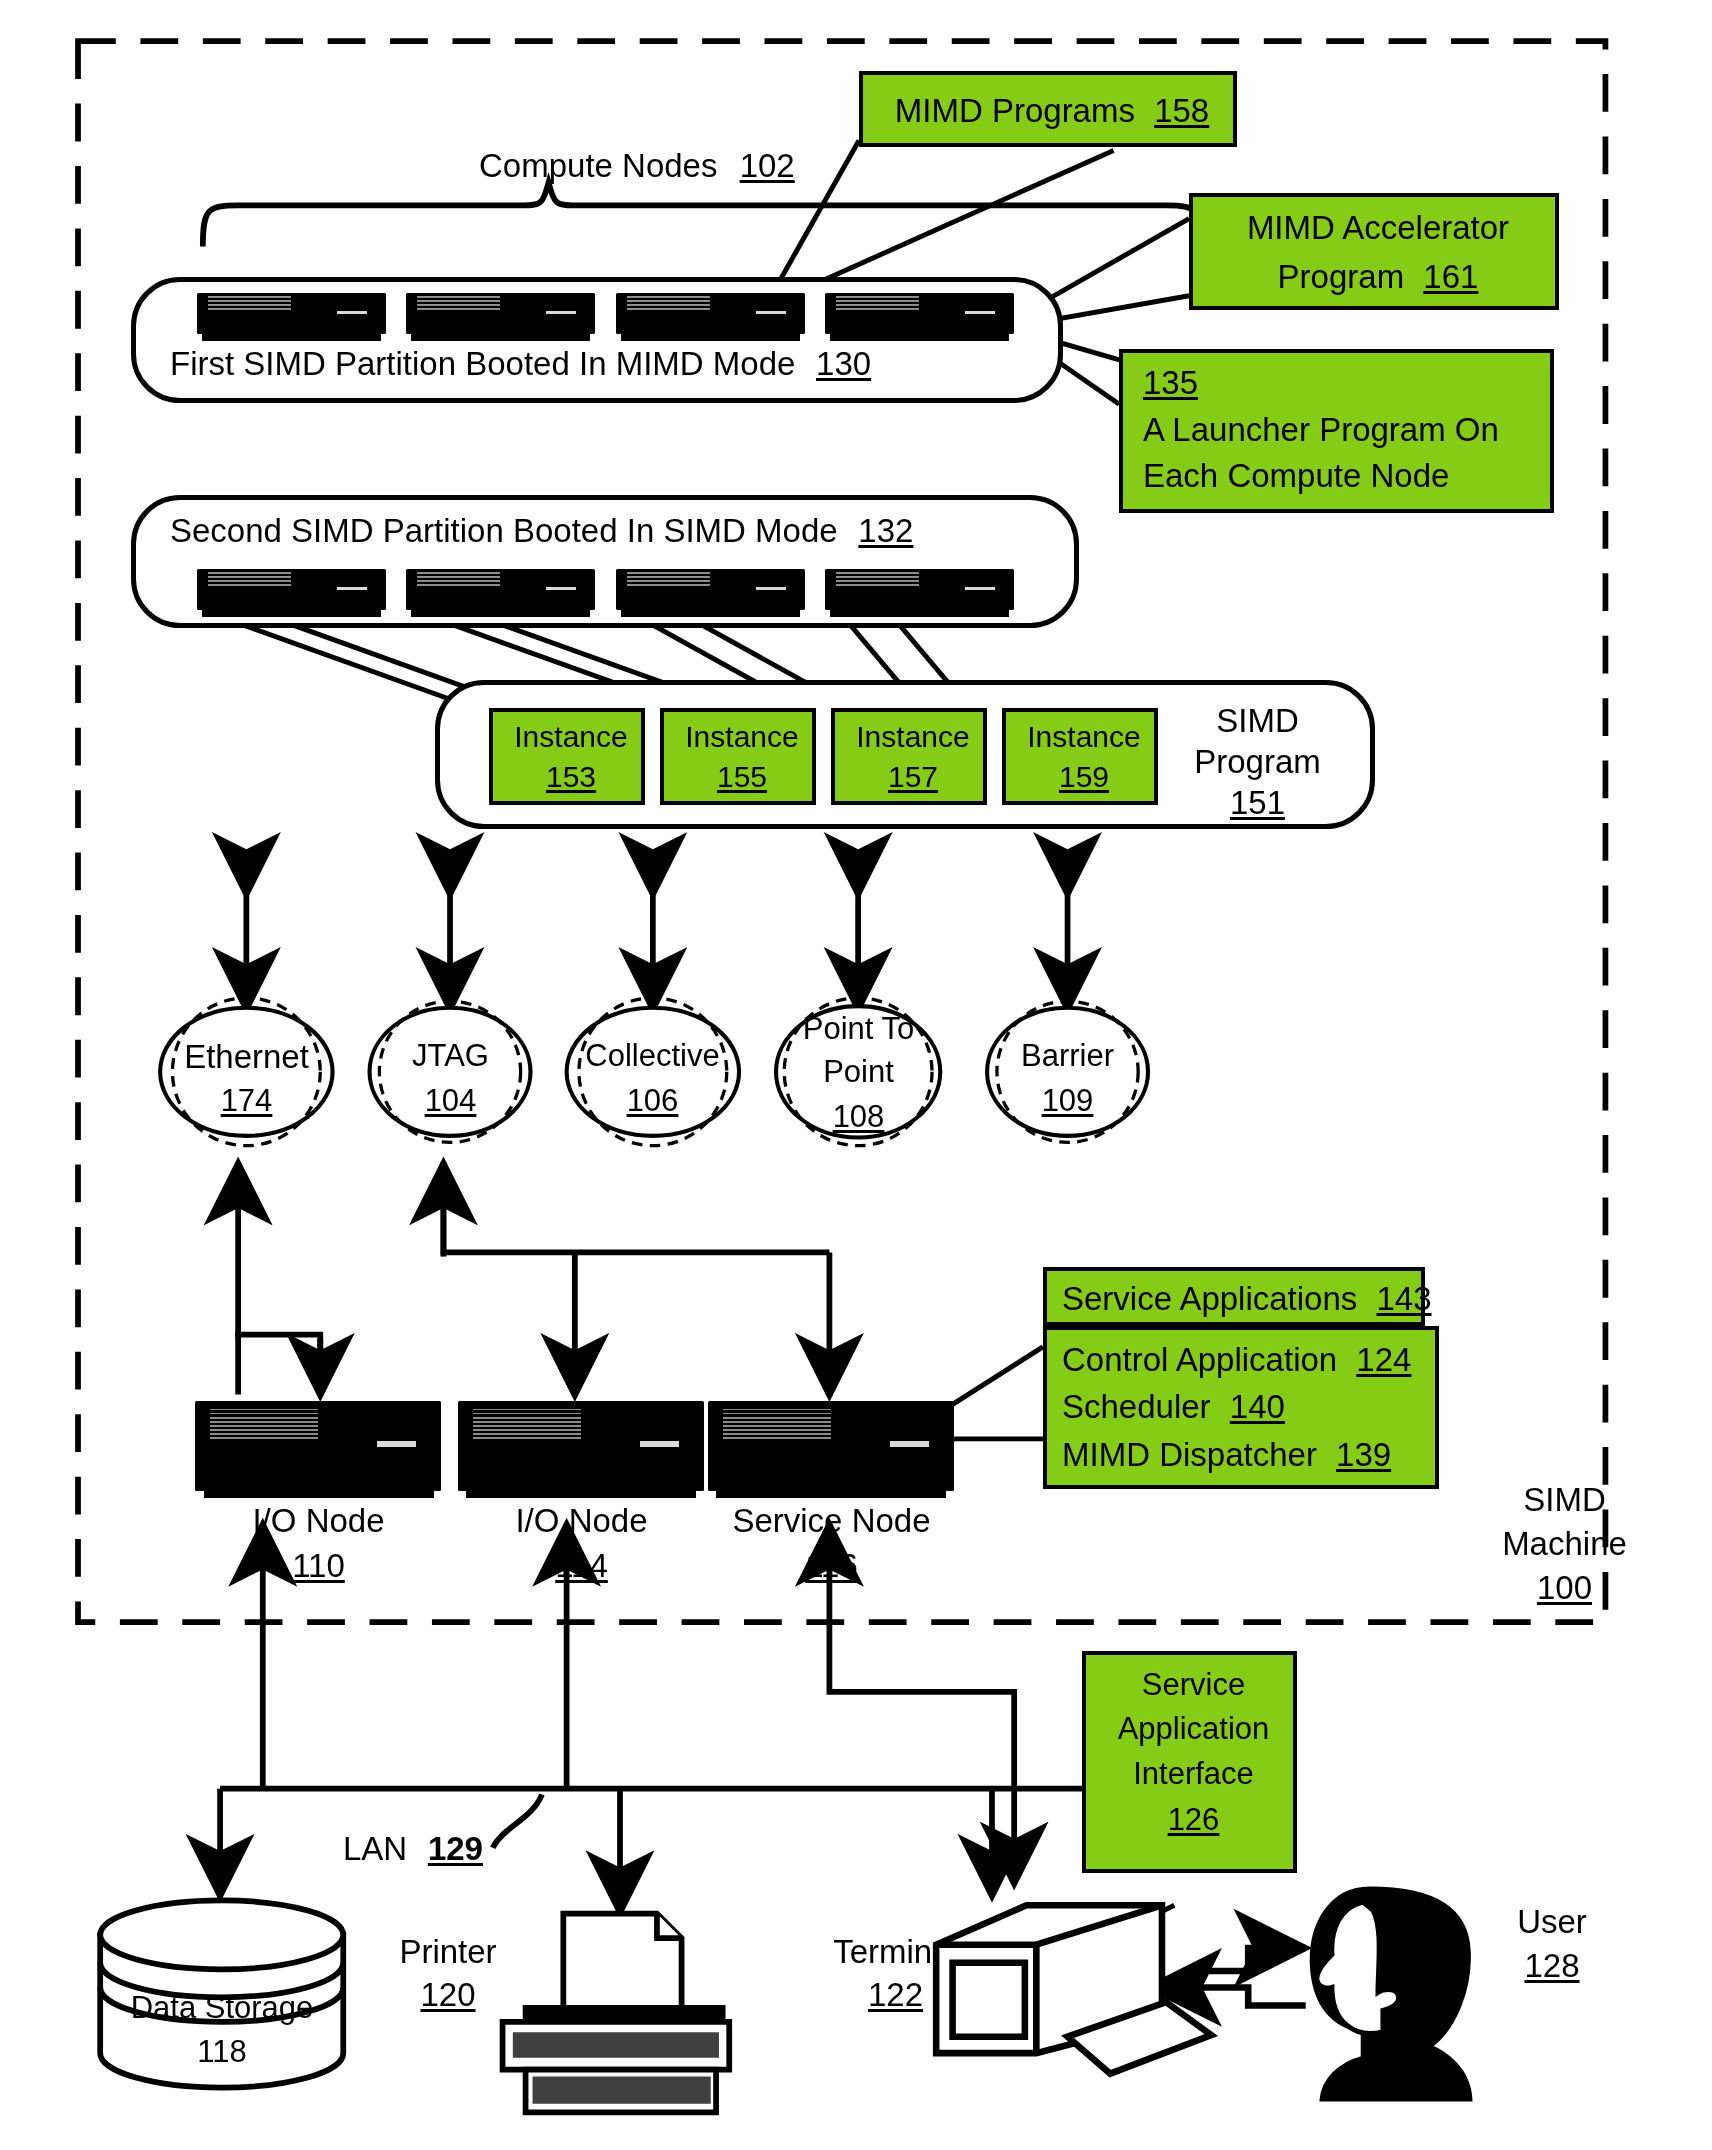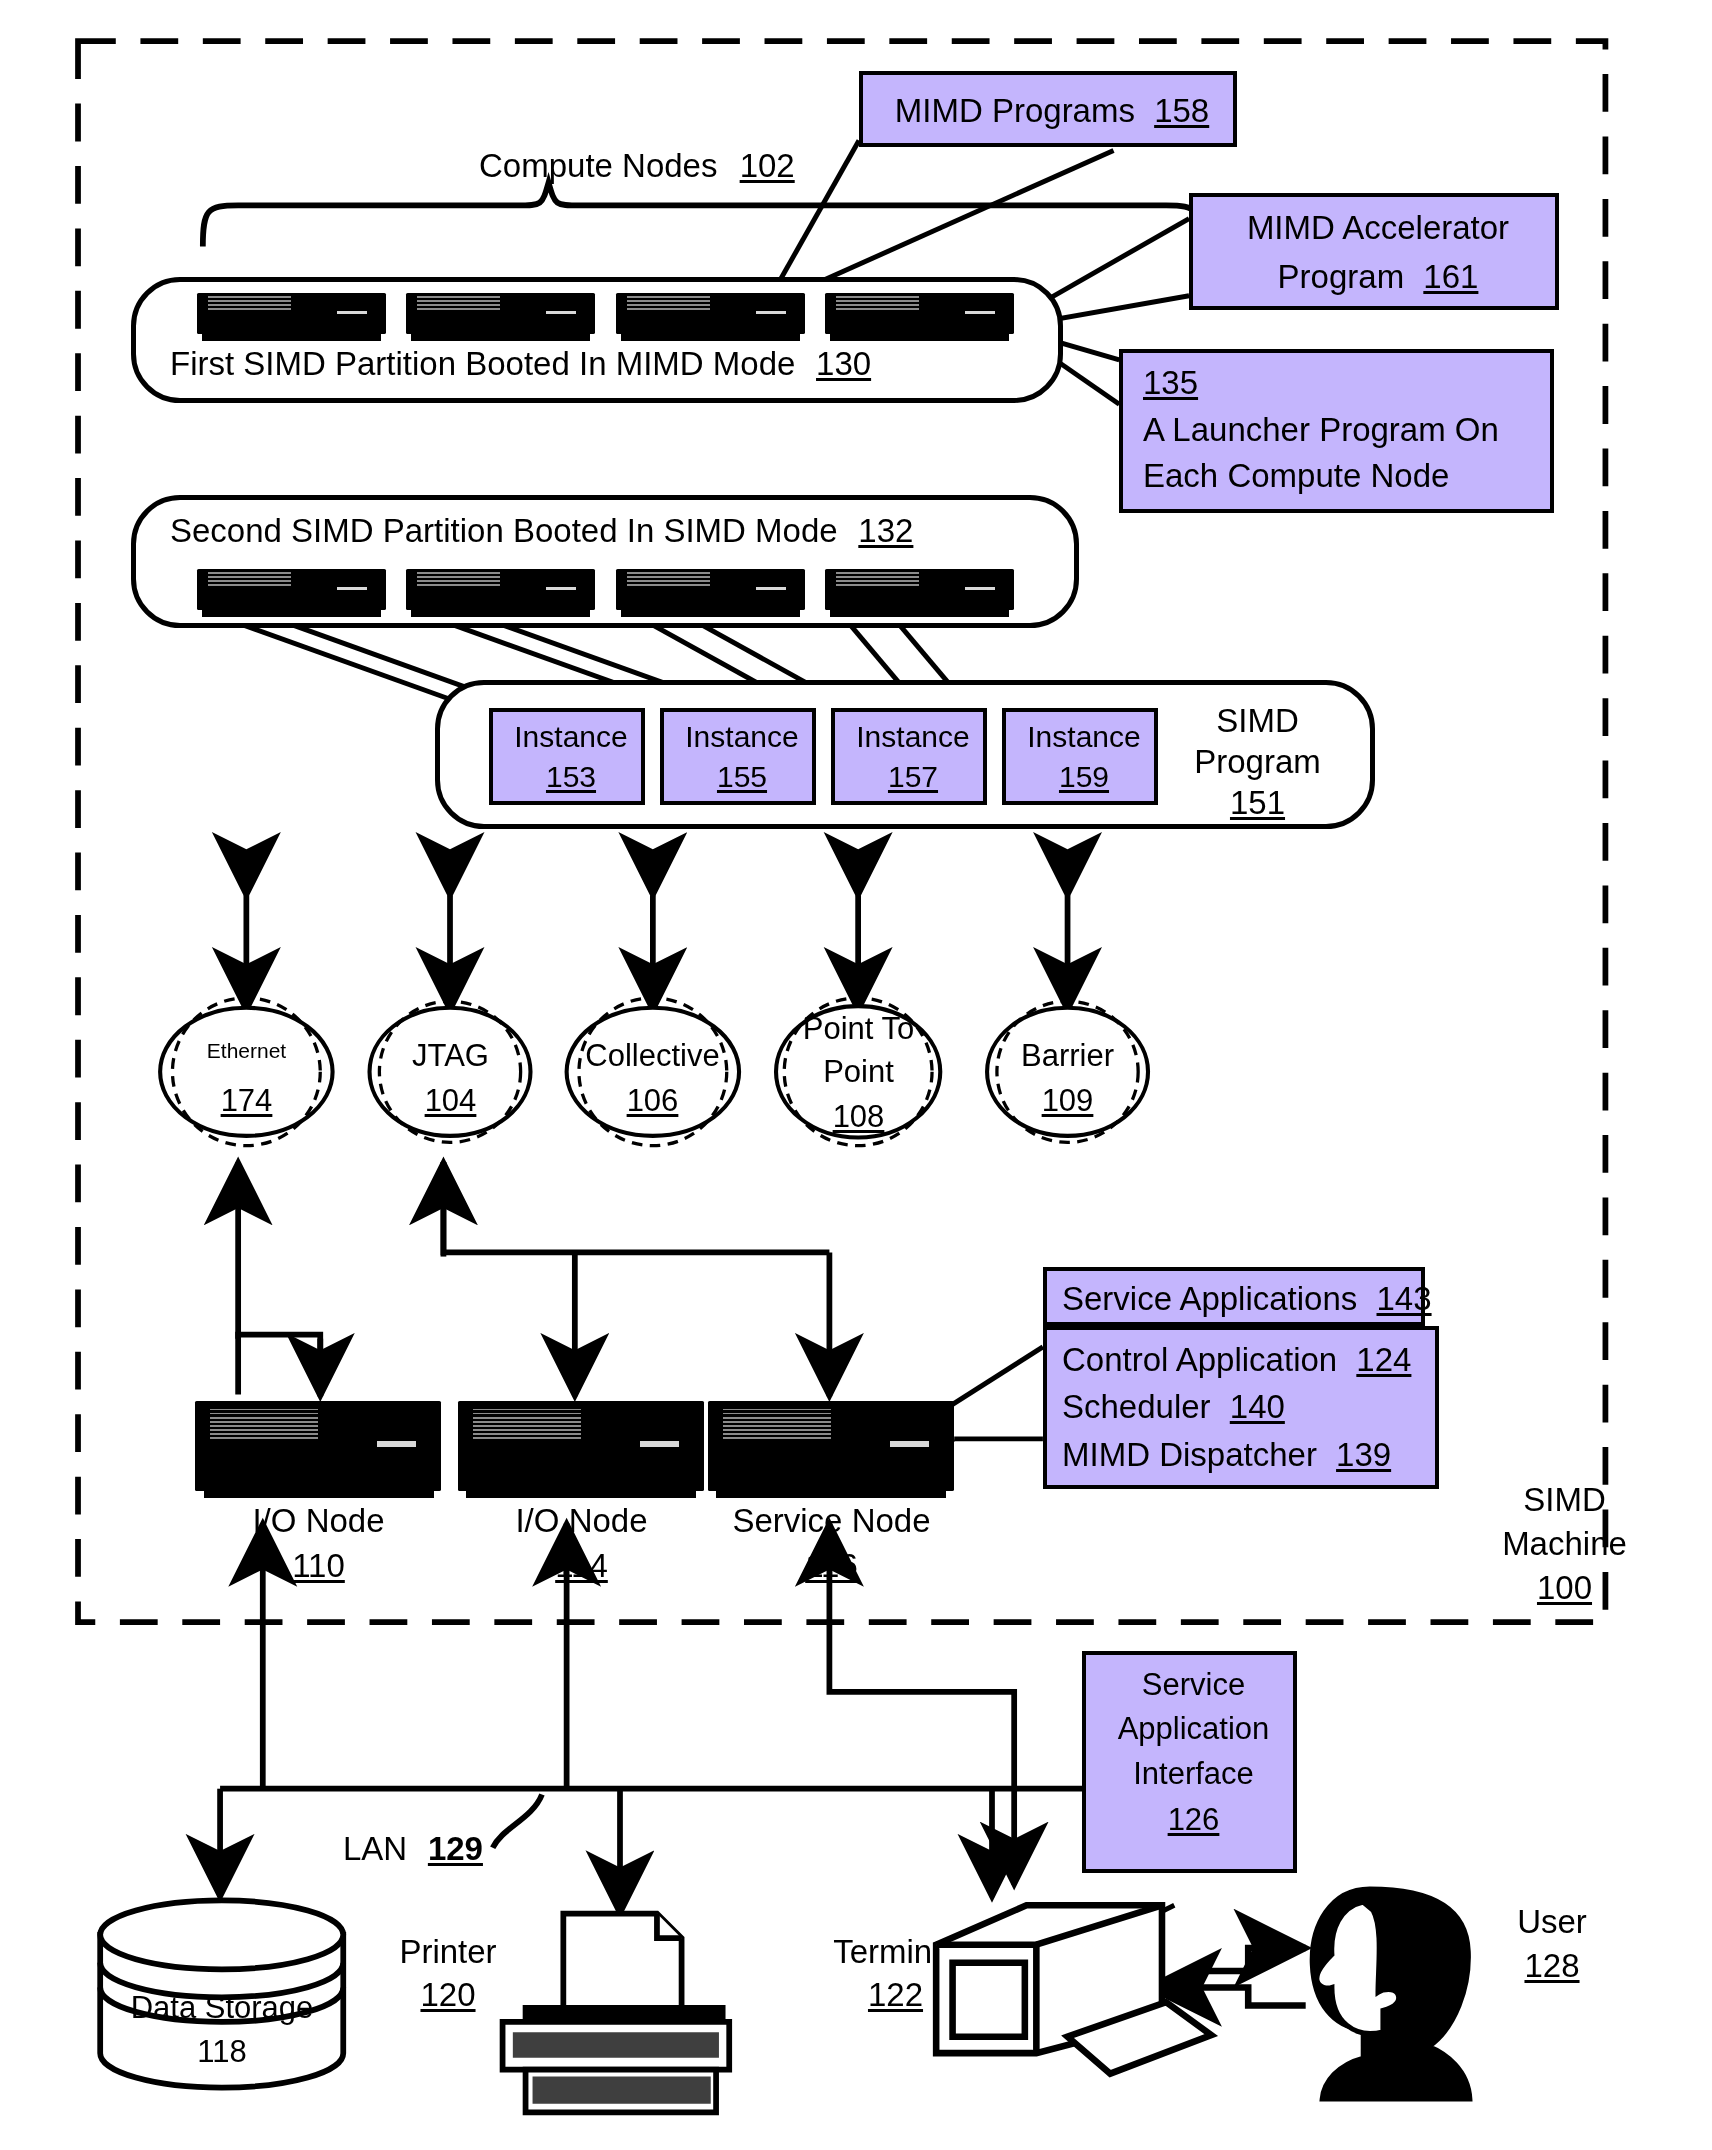--- a/index.html
+++ b/index.html
@@ -1,20 +1,20 @@
 <!DOCTYPE html>
 <html style="font-size:13px"><head>
 <meta charset="utf-8">
 <style>
   html,body{margin:0;padding:0;background:#fff;}
   body{font-family:"Liberation Sans",sans-serif;color:#000;}
   #page{position:relative;width:1713px;height:2151px;background:#fff;overflow:hidden;}
   .txt{position:absolute;font-family:"Liberation Sans",sans-serif;color:#000;white-space:nowrap;line-height:1.12;}
   .u{text-decoration:underline;text-underline-offset:2.5px;}
-  .box{position:absolute;border:4.1px solid #000;background:#c4b5fd;box-sizing:border-box;}
+  .box{position:absolute;border:4.1px solid #000;background:#84cc16;box-sizing:border-box;}
   .rr{position:absolute;border:5px solid #000;border-radius:49px;background:#fff;box-sizing:border-box;}
   .server{position:absolute;background:#000;border-radius:1.6px;}
   .server:before{content:"";position:absolute;left:6%;top:8%;width:44%;height:34%;
     background:repeating-linear-gradient(0deg,#fff 0 1.6px,#000 1.6px 4.1px);opacity:.55;}
   .server:after{content:"";position:absolute;right:10%;top:44%;width:16%;height:7%;background:#fff;opacity:.85;}
   .legs{position:absolute;background:#000;height:7.4px;}
   svg{position:absolute;left:0;top:0;overflow:visible;}
   .ctr{text-align:center;}
 </style>
 </head>
@@ -185,21 +185,21 @@
     </g>
     <g fill="none" stroke="#000" stroke-width="4">
       <circle cx="300" cy="1305" r="90" stroke-dasharray="13 9"></circle>
       <circle cx="548" cy="1305" r="86" stroke-dasharray="13 9"></circle>
       <circle cx="795" cy="1305" r="90" stroke-dasharray="13 9"></circle>
       <circle cx="1045" cy="1305" r="90" stroke-dasharray="13 9"></circle>
       <circle cx="1300" cy="1305" r="86" stroke-dasharray="13 9"></circle>
     </g>
   </svg>
 
-  <div class="txt ctr" style="left:148px;top:1039px;width:197px;font-size:21px;">Ethernet</div>
+  <div class="txt ctr" style="left:148px;top:1039px;width:197px;font-size:33px;">Ethernet</div>
   <div class="txt ctr u" style="left:148px;top:1084px;width:197px;font-size:31px;">174</div>
 
   <div class="txt ctr" style="left:360px;top:1039px;width:181px;font-size:31px;">JTAG</div>
   <div class="txt ctr u" style="left:360px;top:1084px;width:181px;font-size:31px;">104</div>
 
   <div class="txt ctr" style="left:554px;top:1039px;width:197px;font-size:31px;">Collective</div>
   <div class="txt ctr u" style="left:554px;top:1084px;width:197px;font-size:31px;">106</div>
 
   <div class="txt ctr" style="left:760px;top:1012px;width:197px;font-size:31px;">Point To</div>
   <div class="txt ctr" style="left:760px;top:1055px;width:197px;font-size:31px;">Point</div>

